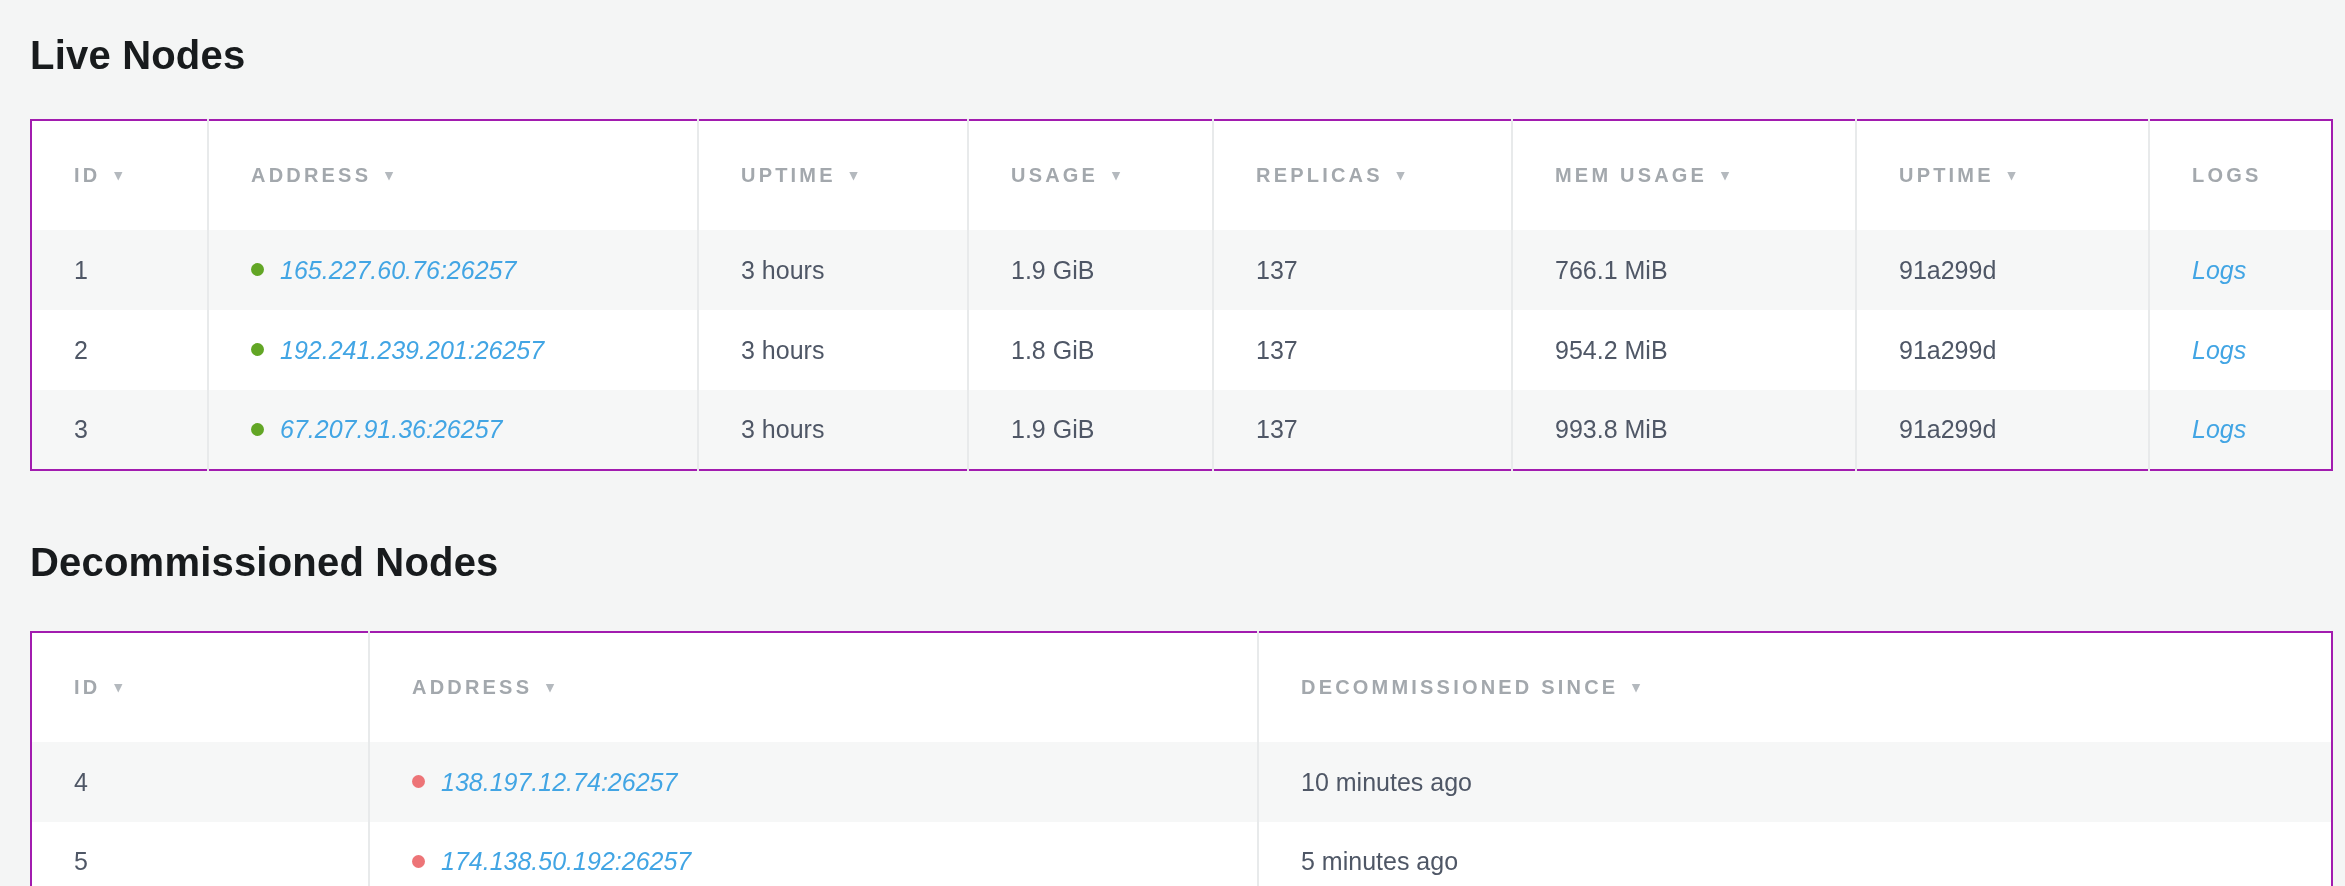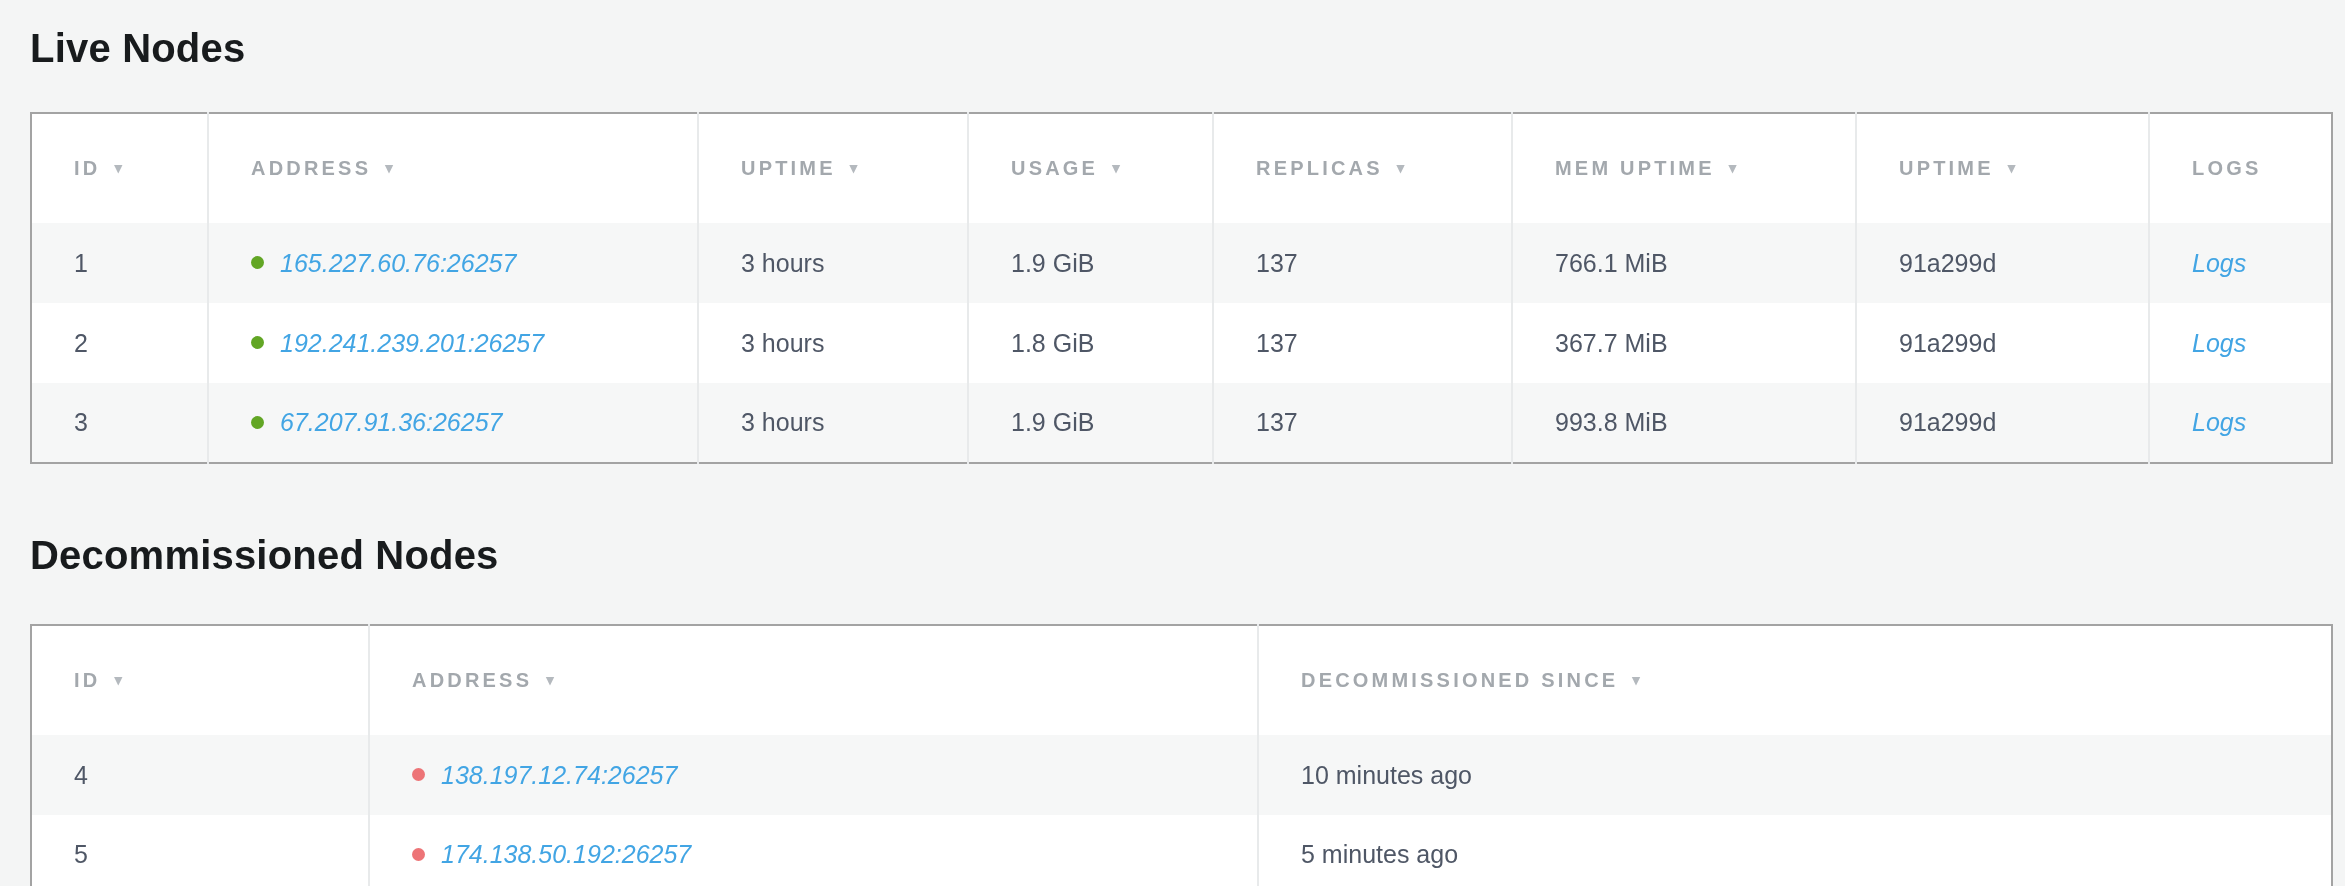--- a/index.html
+++ b/index.html
@@ -15,28 +15,28 @@
     padding: 0 14px 0 30px;
   }
   .section-title {
     font-size: 40px;
     line-height: 48px;
     font-weight: 700;
     color: #181b1d;
     margin: 0;
     letter-spacing: 0.2px;
   }
-  .section-title.live { margin-top: 24px; }
+  .section-title.live { margin-top: 31px; }
   .section-title.decom { margin-top: 67px; }
 
   table.nodes-table {
     border-collapse: collapse;
     table-layout: fixed;
     width: 2301px;
-    border: 2px solid #a3a3a3;
+    border: 2px solid #a21caf;
     background: #404040;
   }
   table.nodes-table.live  { margin-top: 40px; }
   table.nodes-table.decom { margin-top: 45px; }
 
   th, td {
     border-left: 2px solid #e8eaeb;
     padding: 0 10px 0 42px;
     text-align: left;
     vertical-align: middle;
@@ -111,21 +111,21 @@
           <th><span>ID</span><span class="sort-arrow">▾</span></th>
 
           <th><span>ADDRESS</span><span class="sort-arrow">▾</span></th>
 
           <th><span>UPTIME</span><span class="sort-arrow">▾</span></th>
 
           <th><span>USAGE</span><span class="sort-arrow">▾</span></th>
 
           <th><span>REPLICAS</span><span class="sort-arrow">▾</span></th>
 
-          <th><span>MEM UPTIME</span><span class="sort-arrow">▾</span></th>
+          <th><span>MEM USAGE</span><span class="sort-arrow">▾</span></th>
 
           <th><span>UPTIME</span><span class="sort-arrow">▾</span></th>
 
           <th><span>LOGS</span></th>
         </tr>
     </thead>
     <tbody>
 
         <tr>
           <td>1</td>
@@ -137,21 +137,21 @@
           <td>91a299d</td>
           <td><a class="link">Logs</a></td>
         </tr>
 
         <tr>
           <td>2</td>
           <td><span class="dot live"></span><a class="link">192.241.239.201:26257</a></td>
           <td>3 hours</td>
           <td>1.8 GiB</td>
           <td>137</td>
-          <td>367.7 MiB</td>
+          <td>954.2 MiB</td>
           <td>91a299d</td>
           <td><a class="link">Logs</a></td>
         </tr>
 
         <tr>
           <td>3</td>
           <td><span class="dot live"></span><a class="link">67.207.91.36:26257</a></td>
           <td>3 hours</td>
           <td>1.9 GiB</td>
           <td>137</td>

